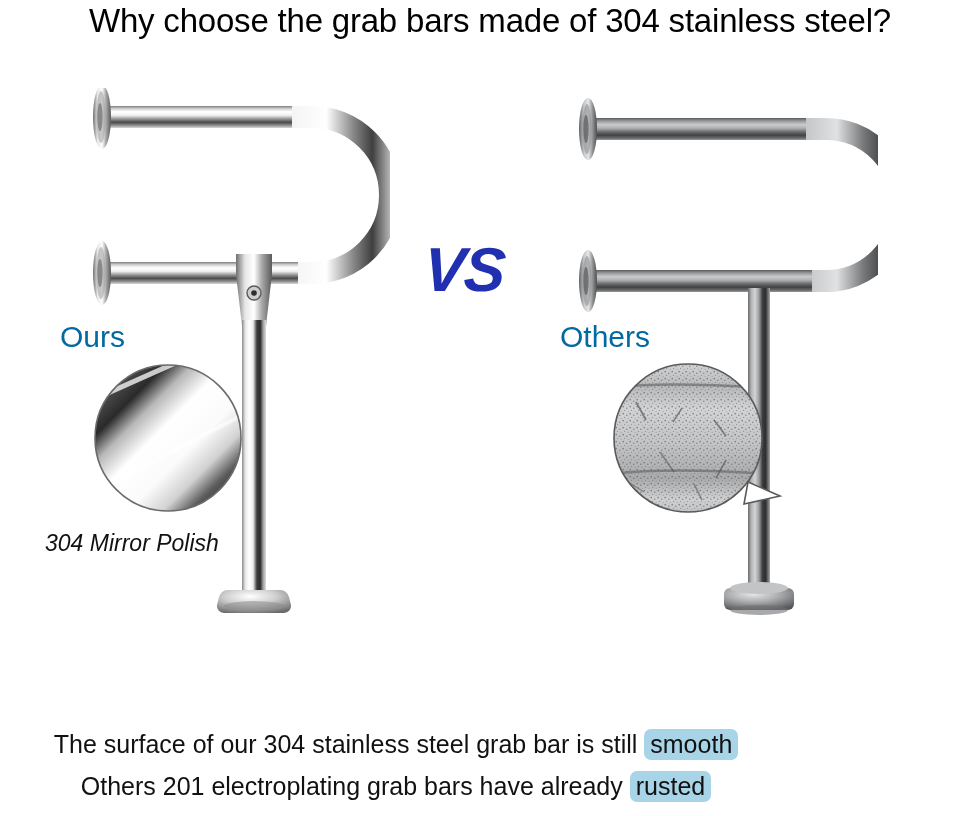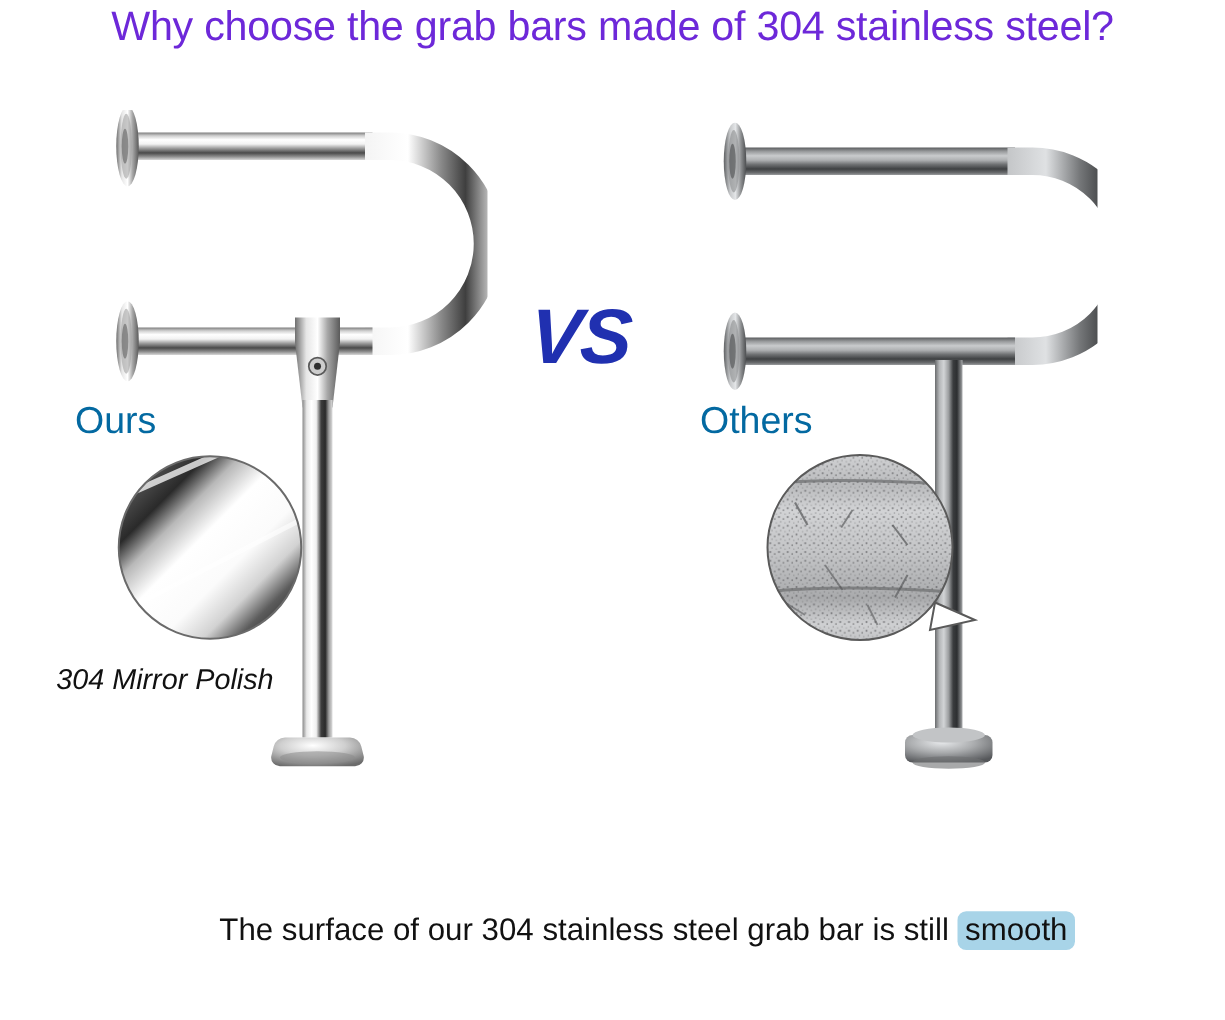--- a/index.html
+++ b/index.html
@@ -19,21 +19,21 @@
   }
 
   
   .title {
     position:absolute;
     top:2px; left:0; width:980px;
     text-align:center;
     font-size:33px;
     font-weight:400;
     letter-spacing:-0.2px;
-    color:#6d28d9;
+    color:#000000;
     white-space:nowrap;
   }
 
   
   .vs {
     position:absolute;
     left:424px; top:234px;
     font-size:62px;
     font-weight:700;
     font-style:italic;
@@ -70,22 +70,22 @@
     position:absolute;
     top:672px; left:0; width:980px;
     text-align:center;
     font-size:31px;
     font-weight:400;
     color:#2B3A78;
     white-space:nowrap;
   }
   .body-line {
     position:absolute;
-    left:0; width:860px;
-    text-align:right;
+    left:0; width:792px;
+    text-align:center;
     font-size:25px;
     font-weight:400;
     color:#111111;
     white-space:nowrap;
   }
   .body-line.l1 { top:730px; }
   .body-line.l2 { top:772px; }
 
   .hl {
     background:#A8D4E8;
@@ -334,14 +334,17 @@
   </div>
 
   <div class="caption left">304 Mirror Polish</div>
 
 
 
   <div class="body-line l1">
     <span>The surface of our 304 stainless steel grab bar is still </span><span class="hl">smooth</span>
   </div>
 
+  <div class="body-line l2">
+    <span>Others 201 electroplating grab bars have already </span><span class="hl">rusted</span>
+  </div>
 
 </div>
 
 </body></html>

